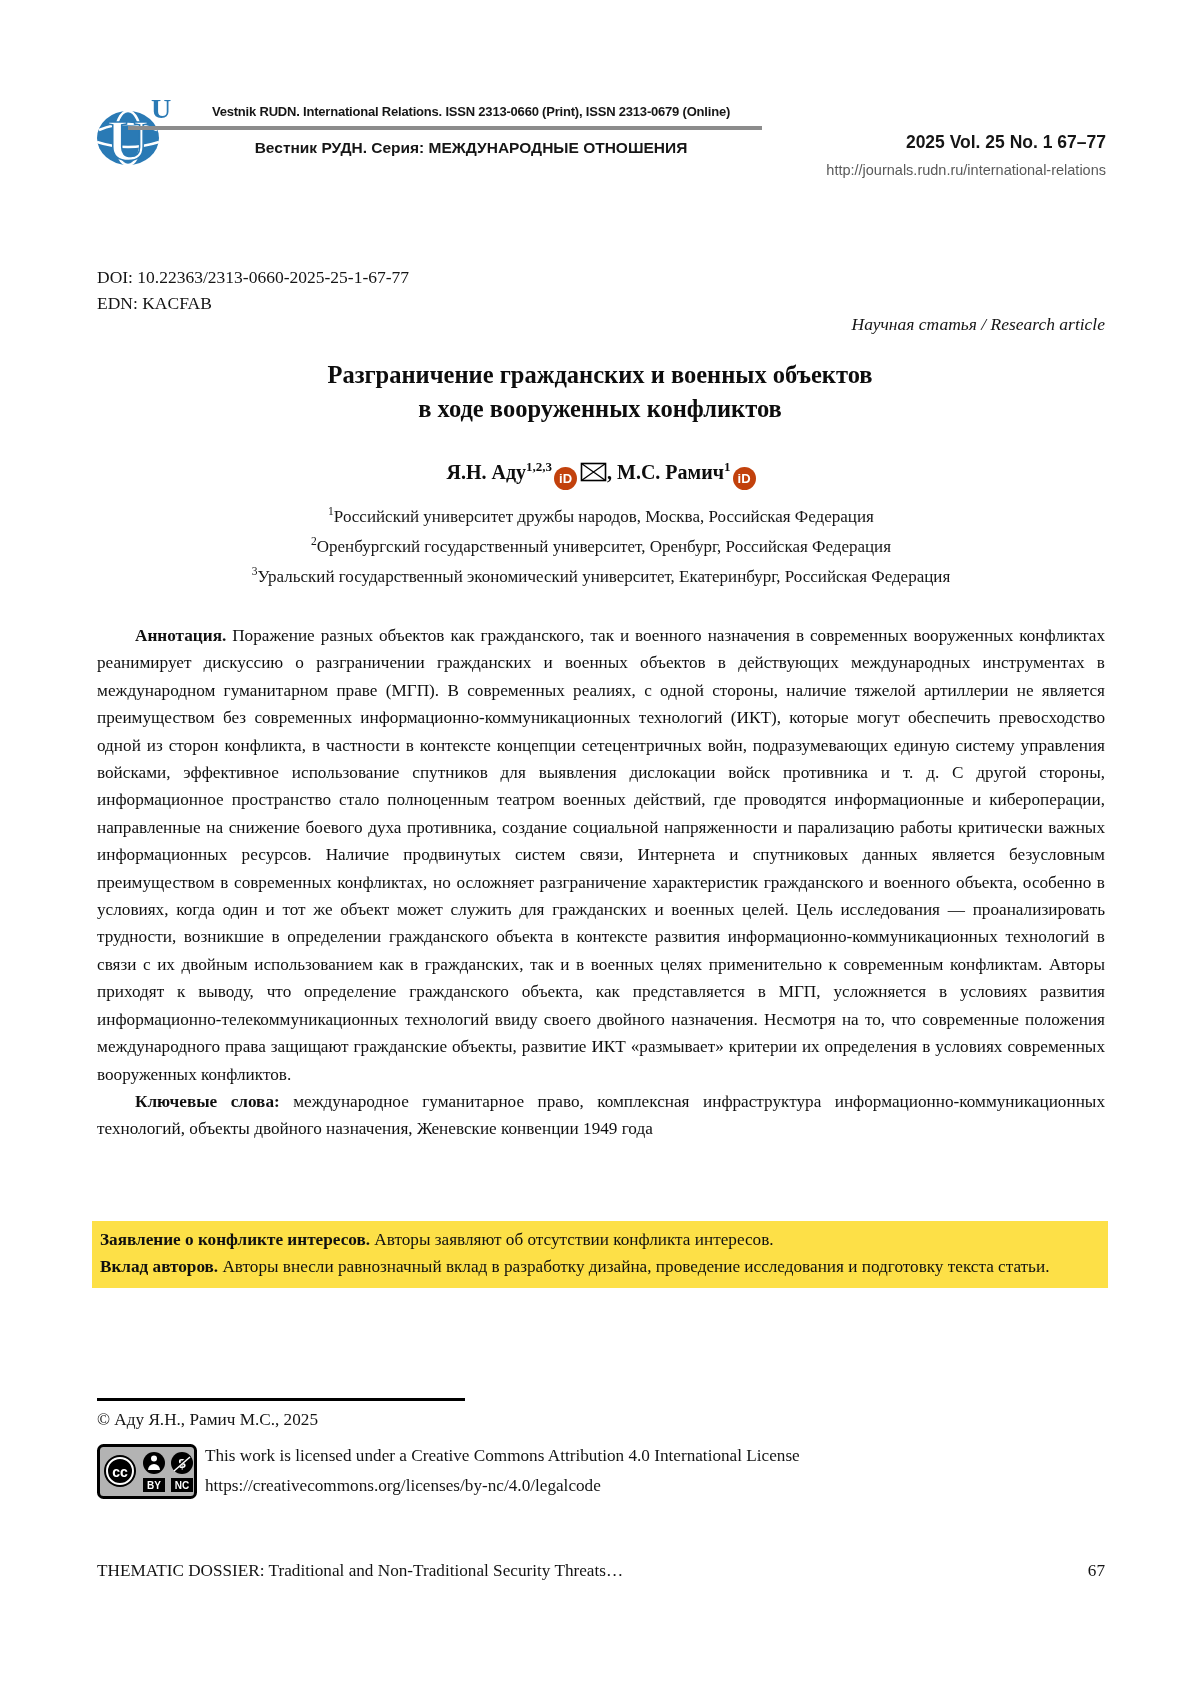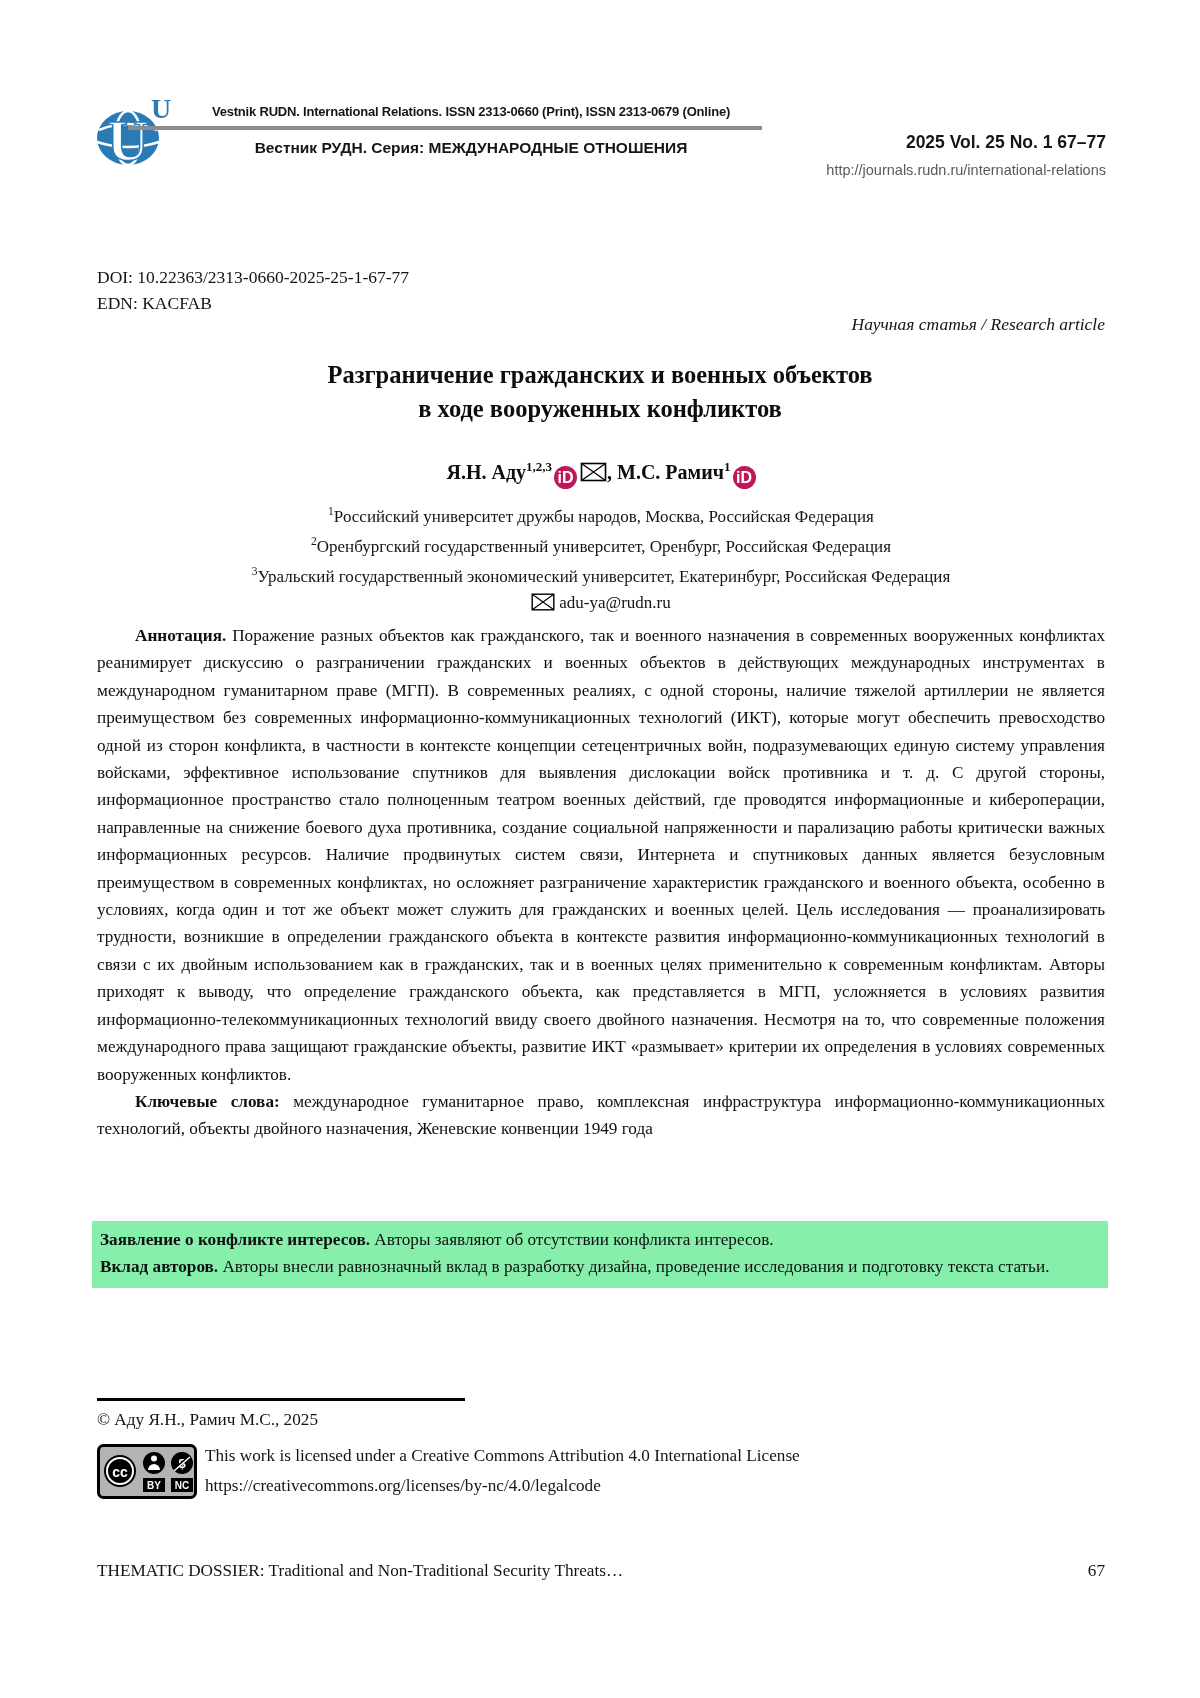--- a/index.html
+++ b/index.html
@@ -23,40 +23,40 @@
   .doi-block { position:absolute; left:97px; top:264px; font-size:17.5px; line-height:26px; color:#141414; }
   .article-type { position:absolute; left:97px; top:314px; width:1008px; text-align:right;
                   font-style:italic; font-size:17.5px; color:#141414; }
 
   
   .title { position:absolute; left:60px; top:358px; width:1080px; text-align:center;
            font-weight:bold; font-size:24.5px; line-height:33.5px; color:#0d0d0d; }
   .authors { position:absolute; left:97px; top:459px; width:1008px; text-align:center;
              font-weight:bold; font-size:20px; color:#0d0d0d; }
   .authors sup { font-size:13px; }
-  .orcid { display:inline-block; width:23px; height:23px; border-radius:50%; background:#be185d;
-           color:#fff; font-family:"Liberation Sans", sans-serif; font-weight:bold; font-size:16px;
+  .orcid { display:inline-block; width:23px; height:23px; border-radius:50%; background:#c2410c;
+           color:#fff; font-family:"Liberation Sans", sans-serif; font-weight:bold; font-size:13px;
            line-height:23px; text-align:center; vertical-align:-4px; margin-left:2px; }
   .env-ic { vertical-align:-3px; margin-left:3px; }
 
   
   .affils { position:absolute; left:97px; top:499px; width:1008px; text-align:center;
             font-size:17px; line-height:25.5px; color:#141414; }
   .affils sup { font-size:11.5px; }
   .email-line { margin-top:1px; }
   .email-line .env-ic { vertical-align:-3px; margin-right:4px; margin-left:0; }
 
   
   .abstract { position:absolute; left:97px; top:606px; width:1008px;
               font-size:17.2px; line-height:27.4px; text-align:justify; color:#0f0f0f;margin-top:16px; }
   .abstract p { text-indent:38px; }
   b.lbl { font-weight:bold; }
 
   
-  .statements { position:absolute; left:92px; top:1221px; width:1016px; background:#86efac;
+  .statements { position:absolute; left:92px; top:1221px; width:1016px; background:#fde047;
                 padding:5px 8px 8px 8px; font-size:17.2px; line-height:27.2px; text-align:justify; color:#0f0f0f; }
 
   
   .btm-rule { position:absolute; left:97px; top:1398px; width:368px; height:3px; background:#000; }
   .copyright { position:absolute; left:97px; top:1410px; font-size:17.2px; color:#141414; }
   .cc-badge { position:absolute; left:97px; top:1444px; }
   .license { position:absolute; left:205px; top:1441px; font-size:17.2px; line-height:30px; color:#141414; }
 
   
   .footer { position:absolute; left:97px; top:1561px; width:1008px; display:flex;
@@ -102,24 +102,20 @@
     <span>Я.Н. Аду</span><sup>1,2,3</sup><span class="orcid">iD</span><svg class="env-ic" width="27" height="20" viewBox="0 0 27 20">
         <rect x="1.5" y="1.5" width="24" height="17" fill="#fff" stroke="#000" stroke-width="1.6"></rect>
         <path d="M1.5,1.5 L25.5,18.5 M25.5,1.5 L1.5,18.5" stroke="#000" stroke-width="1.3" fill="none"></path>
       </svg><span>, </span><span>М.С. Рамич</span><sup>1</sup><span class="orcid">iD</span>
   </div>
 
   <div class="affils">
     <div><sup>1</sup><span>Российский университет дружбы народов, Москва, Российская Федерация</span></div>
     <div><sup>2</sup><span>Оренбургский государственный университет, Оренбург, Российская Федерация</span></div>
     <div><sup>3</sup><span>Уральский государственный экономический университет, Екатеринбург, Российская Федерация</span></div>
-    <div class="email-line"><svg class="env-ic" width="24" height="18" viewBox="0 0 24 18">
-          <rect x="1.2" y="1.2" width="21.6" height="15.6" fill="#fff" stroke="#000" stroke-width="1.4"></rect>
-          <path d="M1.2,1.2 L22.8,16.8 M22.8,1.2 L1.2,16.8" stroke="#000" stroke-width="1.1" fill="none"></path>
-        </svg><span>adu-ya@rudn.ru</span></div>
   </div>
 
   <div class="abstract">
     <p><b class="lbl">Аннотация.</b><span> Поражение разных объектов как гражданского, так и военного назначения в современных вооруженных конфликтах реанимирует дискуссию о разграничении гражданских и военных объектов в действующих международных инструментах в международном гуманитарном праве (МГП). В современных реалиях, с одной стороны, наличие тяжелой артиллерии не является преимуществом без современных информационно-коммуникационных технологий (ИКТ), которые могут обеспечить превосходство одной из сторон конфликта, в частности в контексте концепции сетецентричных войн, подразумевающих единую систему управления войсками, эффективное использование спутников для выявления дислокации войск противника и т. д. С другой стороны, информационное пространство стало полноценным театром военных действий, где проводятся информационные и кибероперации, направленные на снижение боевого духа противника, создание социальной напряженности и парализацию работы критически важных информационных ресурсов. Наличие продвинутых систем связи, Интернета и спутниковых данных является безусловным преимуществом в современных конфликтах, но осложняет разграничение характеристик гражданского и военного объекта, особенно в условиях, когда один и тот же объект может служить для гражданских и военных целей. Цель исследования — проанализировать трудности, возникшие в определении гражданского объекта в контексте развития информационно-коммуникационных технологий в связи с их двойным использованием как в гражданских, так и в военных целях применительно к современным конфликтам. Авторы приходят к выводу, что определение гражданского объекта, как представляется в МГП, усложняется в условиях развития информационно-телекоммуникационных технологий ввиду своего двойного назначения. Несмотря на то, что современные положения международного права защищают гражданские объекты, развитие ИКТ «размывает» критерии их определения в условиях современных вооруженных конфликтов.</span></p>
     <p><b class="lbl">Ключевые слова:</b><span> международное гуманитарное право, комплексная инфраструктура информационно-коммуникационных технологий, объекты двойного назначения, Женевские конвенции 1949 года</span></p>
   </div>
 
   <div class="statements">
     <div><b class="lbl">Заявление о конфликте интересов.</b><span> Авторы заявляют об отсутствии конфликта интересов.</span></div>
     <div><b class="lbl">Вклад авторов.</b><span> Авторы внесли равнозначный вклад в разработку дизайна, проведение исследования и подготовку текста статьи.</span></div>

